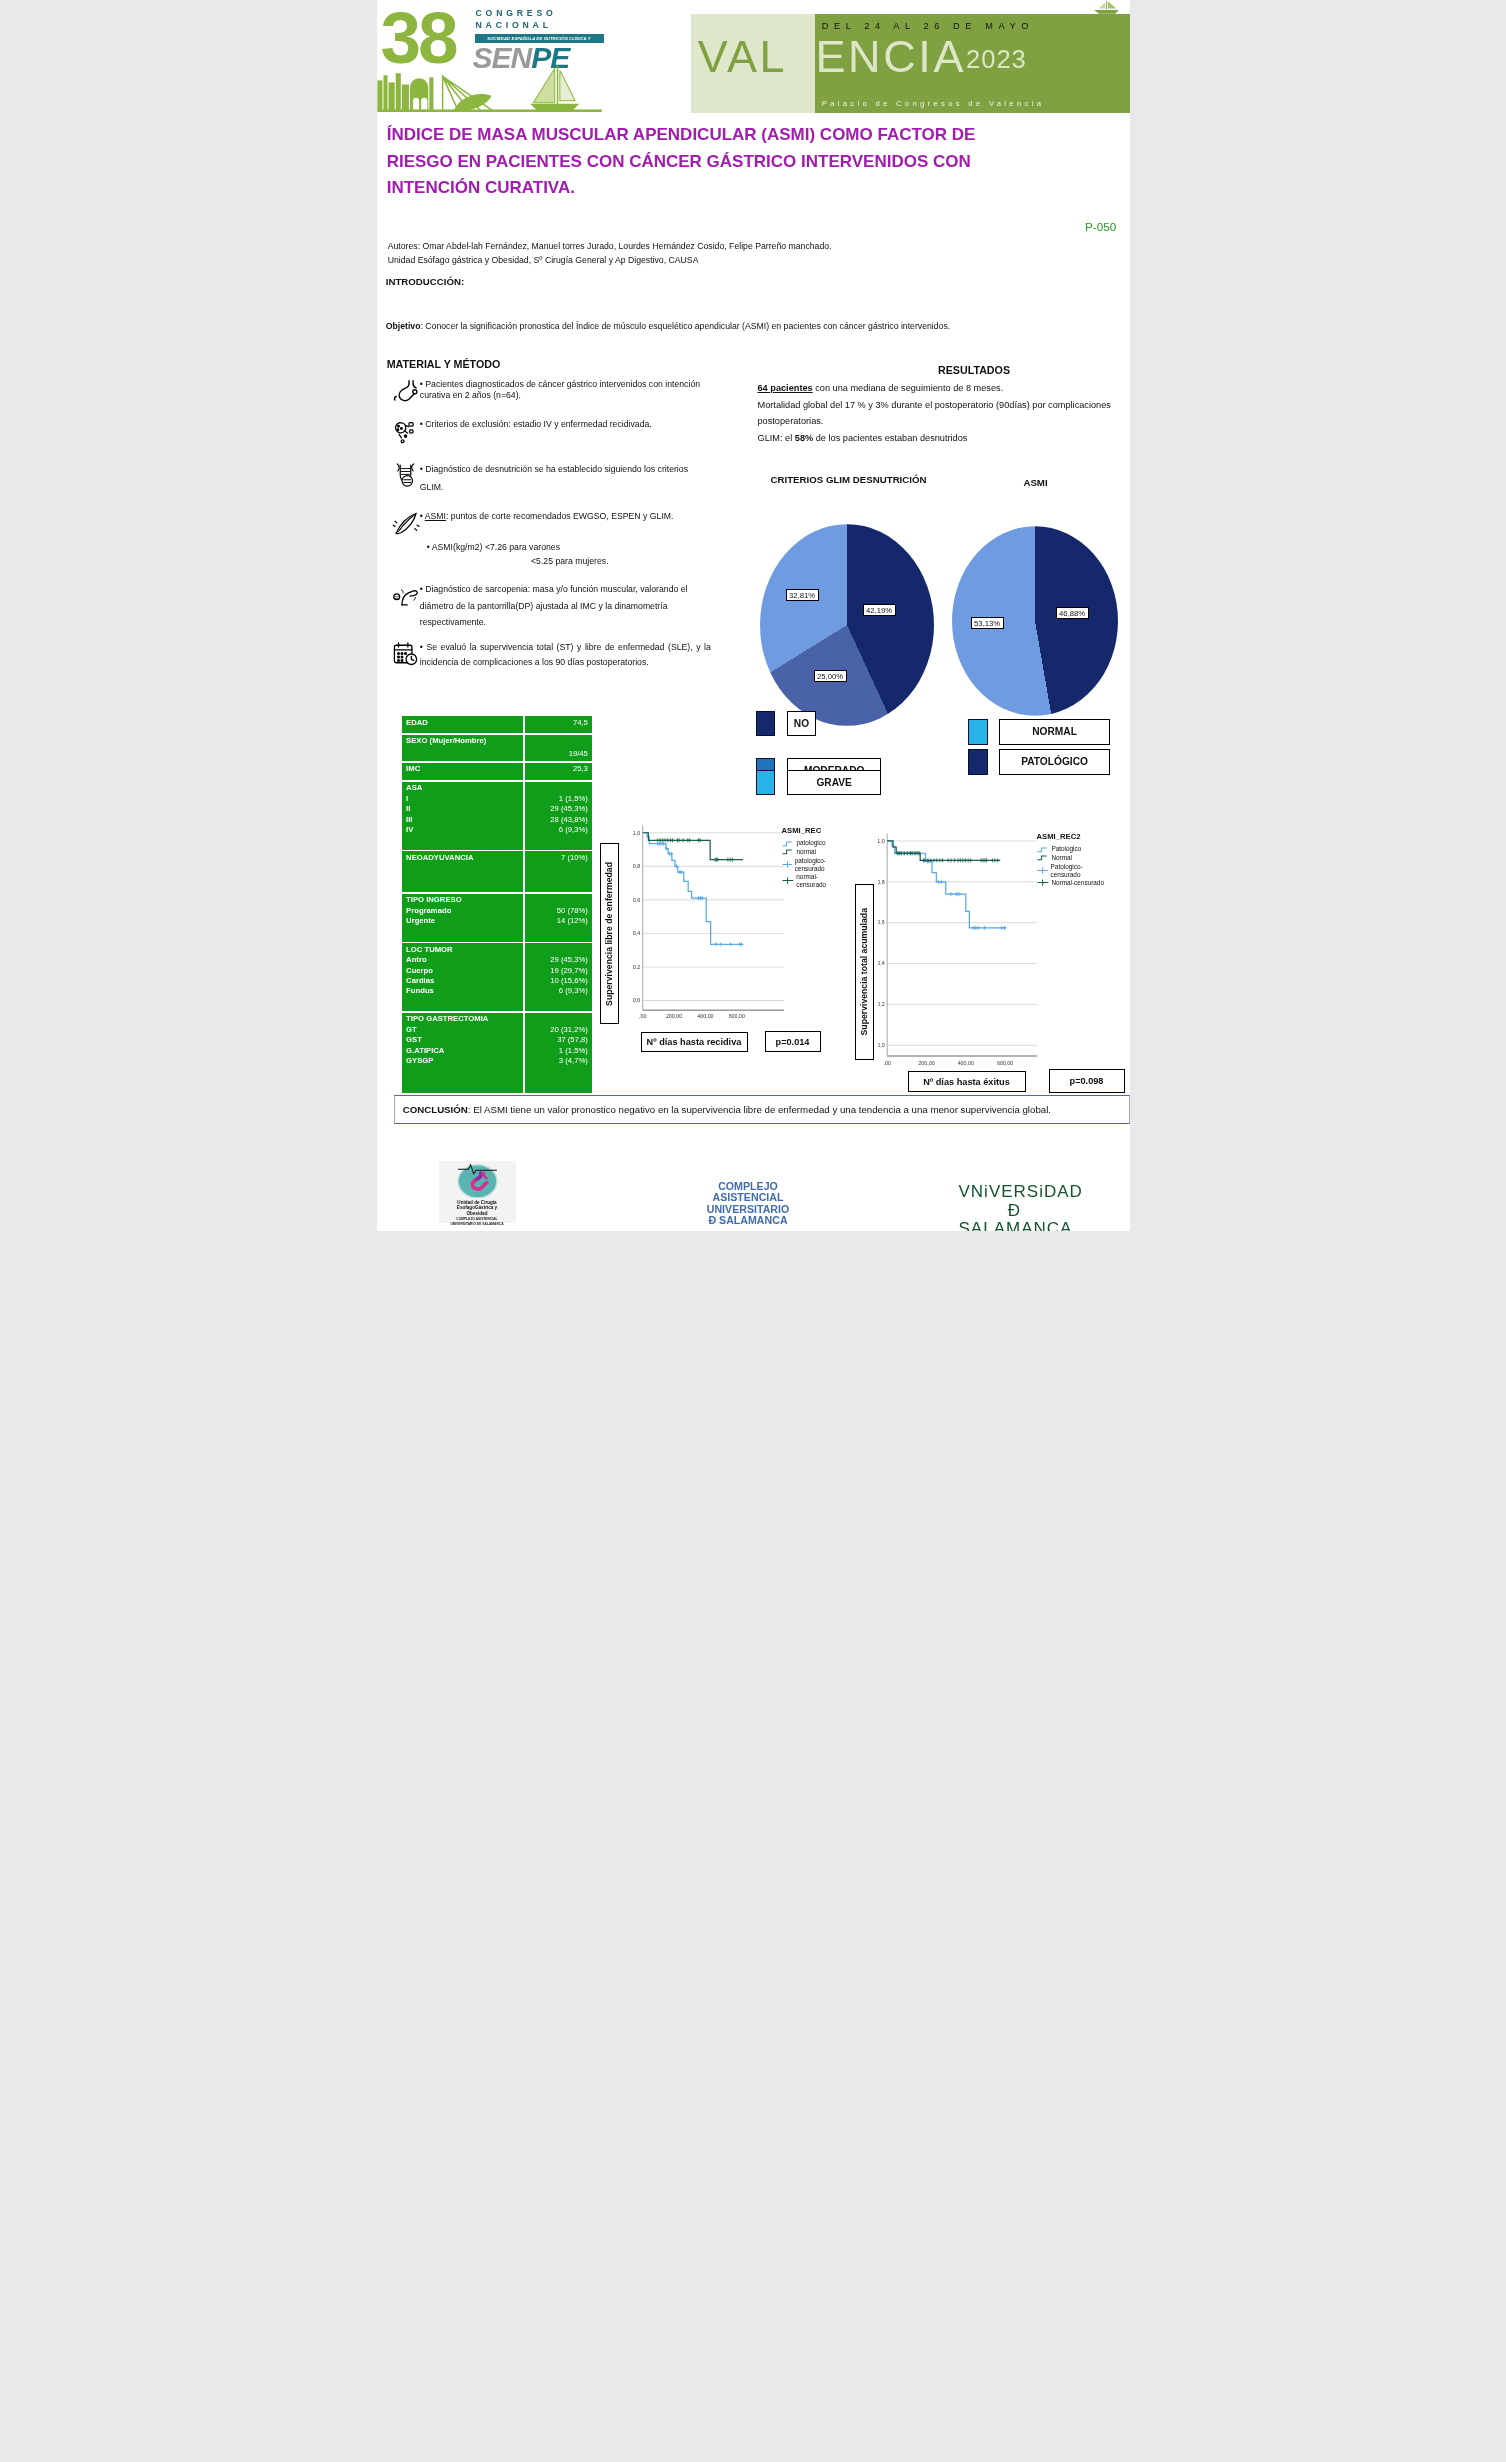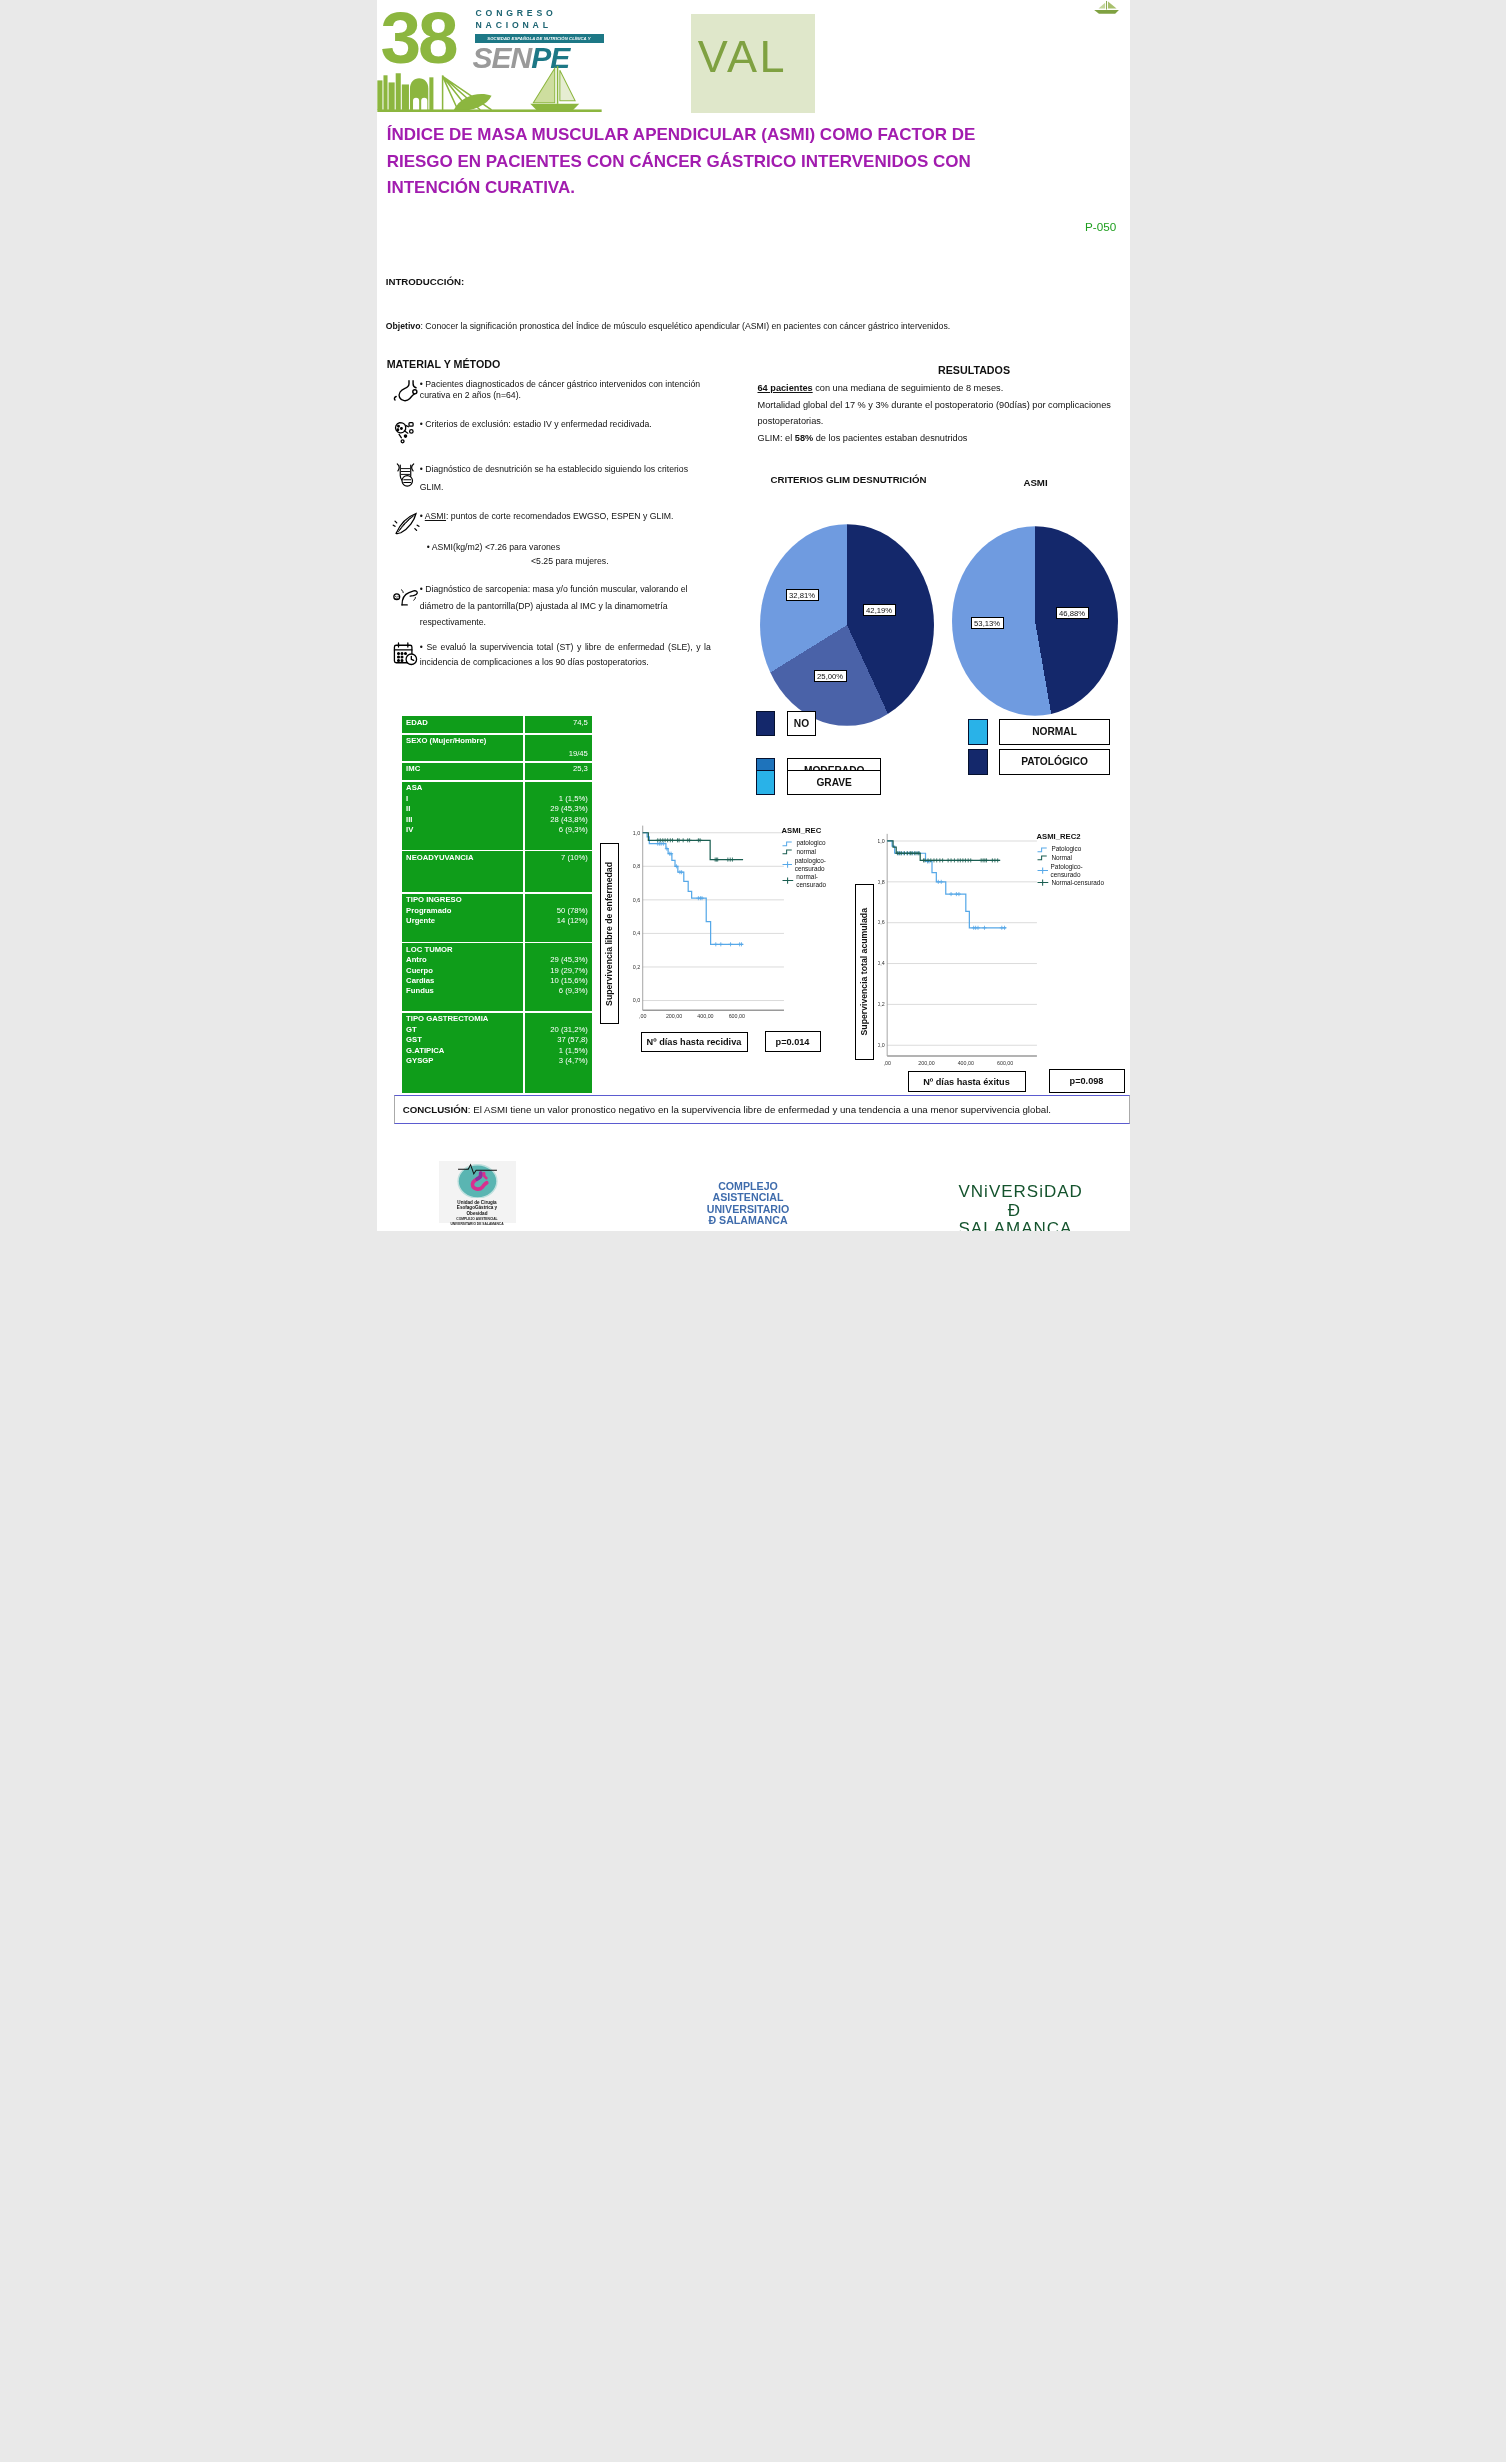--- a/index.html
+++ b/index.html
@@ -128,31 +128,40 @@
     <path d="M300 86h96l-12 12h-72z" fill="#8cb63f"></path>
     <rect x="352" y="12" width="3" height="74" fill="#8cb63f"></rect>
     <path d="M348 16L306 84h42z" fill="#cede9f" stroke="#8cb63f" stroke-width="2"></path>
     <path d="M358 20l30 60h-30z" fill="#e6edd2" stroke="#8cb63f" stroke-width="2"></path>
     <rect x="0" y="97" width="440" height="5" fill="#8cb63f"></rect>
   </svg>
 
   <div class="abs banner-pale">
     <div class="val">VAL</div>
   </div>
+  <div class="abs banner-green">
+    <div class="bg-dates">DEL 24 AL 26 DE MAYO</div>
+    <div class="bg-encia"><span>ENCIA</span><span class="bg-year">2023</span></div>
+    <div class="bg-venue">Palacio de Congresos de Valencia</div>
+  </div>
   <svg class="abs h-boat" width="36" height="14.3" viewBox="0 0 70 30">
     <path d="M6 21h52l-8 8H16z" fill="#7fa141"></path>
     <rect x="31" y="2" width="2" height="18" fill="#7fa141"></rect>
     <path d="M35 3l18 15H35z" fill="#a8c06c"></path>
     <path d="M29 6L15 18h14z" fill="#c4d69b"></path>
   </svg>
 
   <div class="abs title">ÍNDICE DE MASA MUSCULAR APENDICULAR (ASMI) COMO FACTOR DE
 RIESGO EN PACIENTES CON CÁNCER GÁSTRICO INTERVENIDOS CON
 INTENCIÓN CURATIVA.</div>
   <div class="abs poster-id">P-050</div>
+  <div class="abs authors">
+    <div>Autores: Omar Abdel-lah Fernández, Manuel torres Jurado, Lourdes Hernández Cosido, Felipe Parreño manchado.</div>
+    <div>Unidad Esófago gástrica y Obesidad, Sº Cirugía General y Ap Digestivo, CAUSA</div>
+  </div>
 
   <div class="abs intro-h">INTRODUCCIÓN:</div>
   <div class="abs objetivo"><span class="b">Objetivo</span><span>: Conocer la significación pronostica del Índice de músculo esquelético apendicular (ASMI) en pacientes con cáncer gástrico intervenidos.</span></div>
 
   <div class="abs mm-h">MATERIAL Y MÉTODO</div>
   <div class="abs res-h">RESULTADOS</div>
 
   <div class="abs methods">
 
     <div class="bullet" style="margin-bottom:11.2px">

